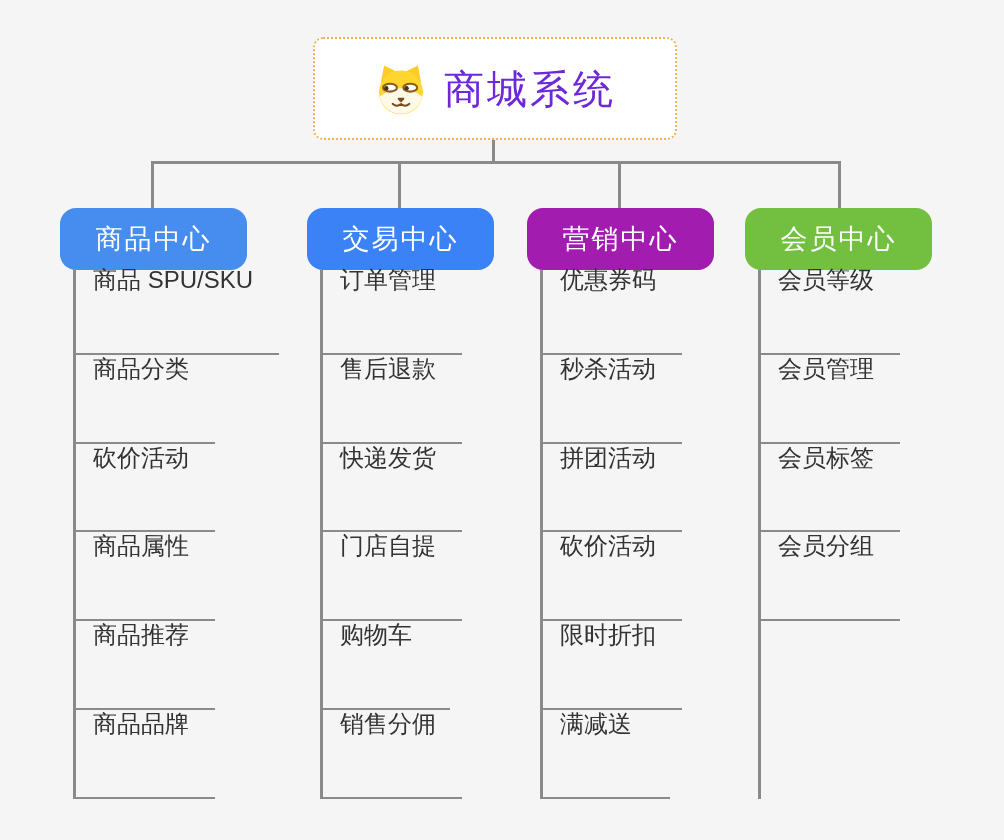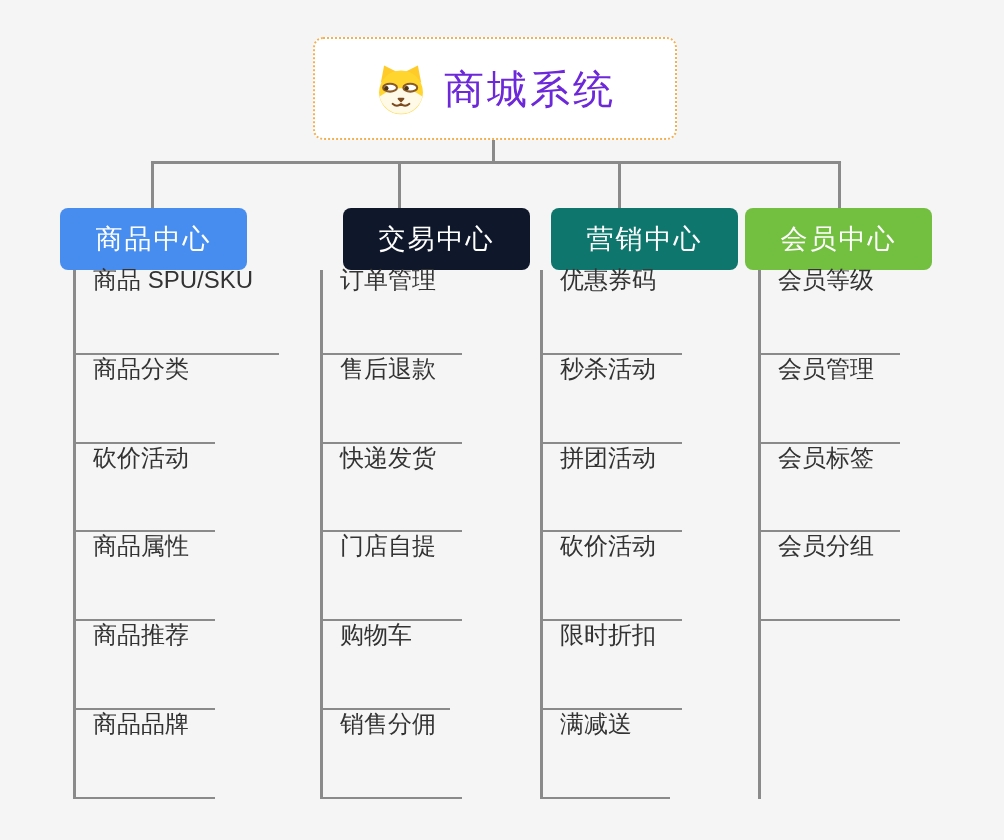--- a/index.html
+++ b/index.html
@@ -33,21 +33,21 @@
   .conn-drop{top:161px;width:3px;height:47px;}
   .conn-drop.d1{left:151px;}
   .conn-drop.d2{left:398px;}
   .conn-drop.d3{left:618px;}
   .conn-drop.d4{left:838px;}
 
   
   .branch{position:absolute;top:208px;width:262px;height:600px;}
   .branch-header{
     position:absolute;left:0;top:0;width:187px;height:62px;
-    border-radius:8px;display:flex;align-items:center;justify-content:center;
+    border-radius:16px;display:flex;align-items:center;justify-content:center;
     cursor:pointer;
   }
   .branch-label{
     color:#FFFFFF;font-size:27px;letter-spacing:2px;font-weight:400;
     line-height:1;white-space:nowrap;
   }
   .spine{
     position:absolute;left:13px;top:62px;width:3px;height:529px;
     background:#8A8A8A;
   }
@@ -121,21 +121,21 @@
   </div>
           <div class="leaf">
     <span class="leaf-label">商品推荐</span>
   </div>
           <div class="leaf">
     <span class="leaf-label">商品品牌</span>
   </div>
         </div>
   </div>
       <div class="branch" style="left: 307px;">
-    <div class="branch-header" style="background: #0f172a; margin-left: 36px;">
+    <div class="branch-header" style="background: #3b82f6;">
       <span class="branch-label">交易中心</span>
     </div>
     <div class="spine"></div>
     <div class="leaves">
           <div class="leaf">
     <span class="leaf-label">订单管理</span>
   </div>
           <div class="leaf">
     <span class="leaf-label">售后退款</span>
   </div>
@@ -147,21 +147,21 @@
   </div>
           <div class="leaf">
     <span class="leaf-label">购物车</span>
   </div>
           <div class="leaf">
     <span class="leaf-label">销售分佣</span>
   </div>
         </div>
   </div>
       <div class="branch" style="left: 527px;">
-    <div class="branch-header" style="background: #0f766e; margin-left: 24px;">
+    <div class="branch-header" style="background: #a21caf;">
       <span class="branch-label">营销中心</span>
     </div>
     <div class="spine"></div>
     <div class="leaves">
           <div class="leaf">
     <span class="leaf-label">优惠券码</span>
   </div>
           <div class="leaf">
     <span class="leaf-label">秒杀活动</span>
   </div>

